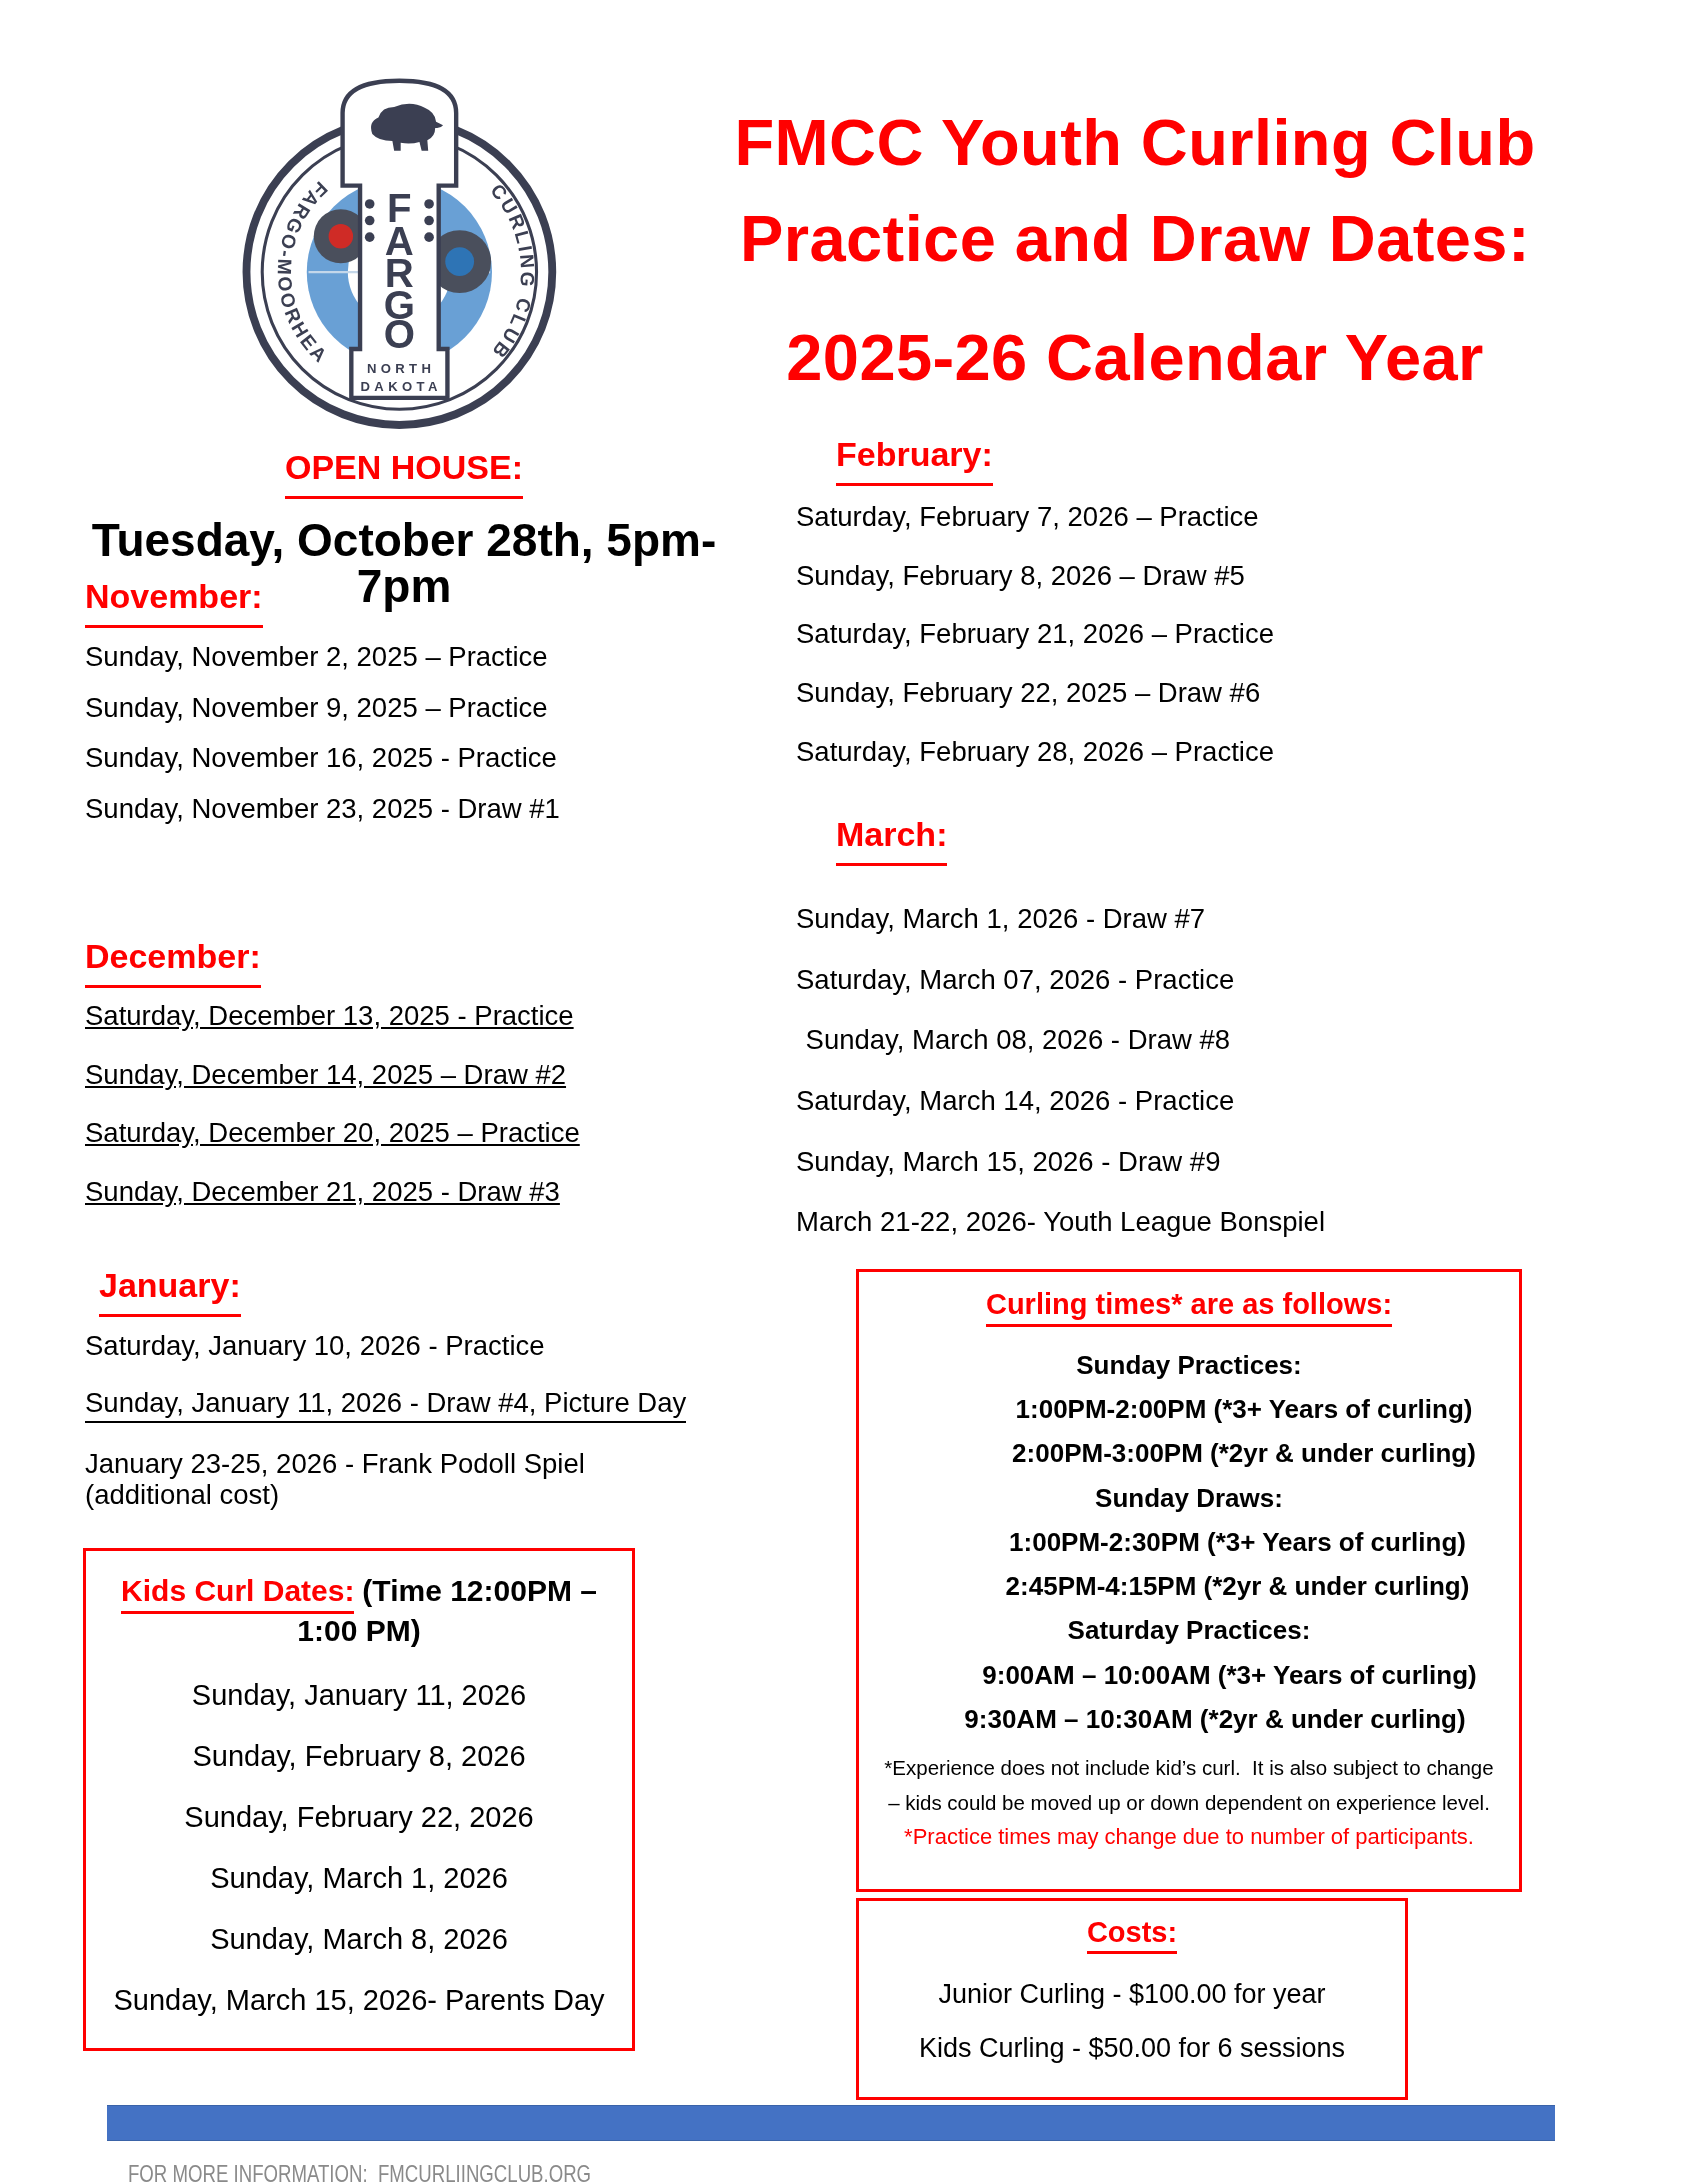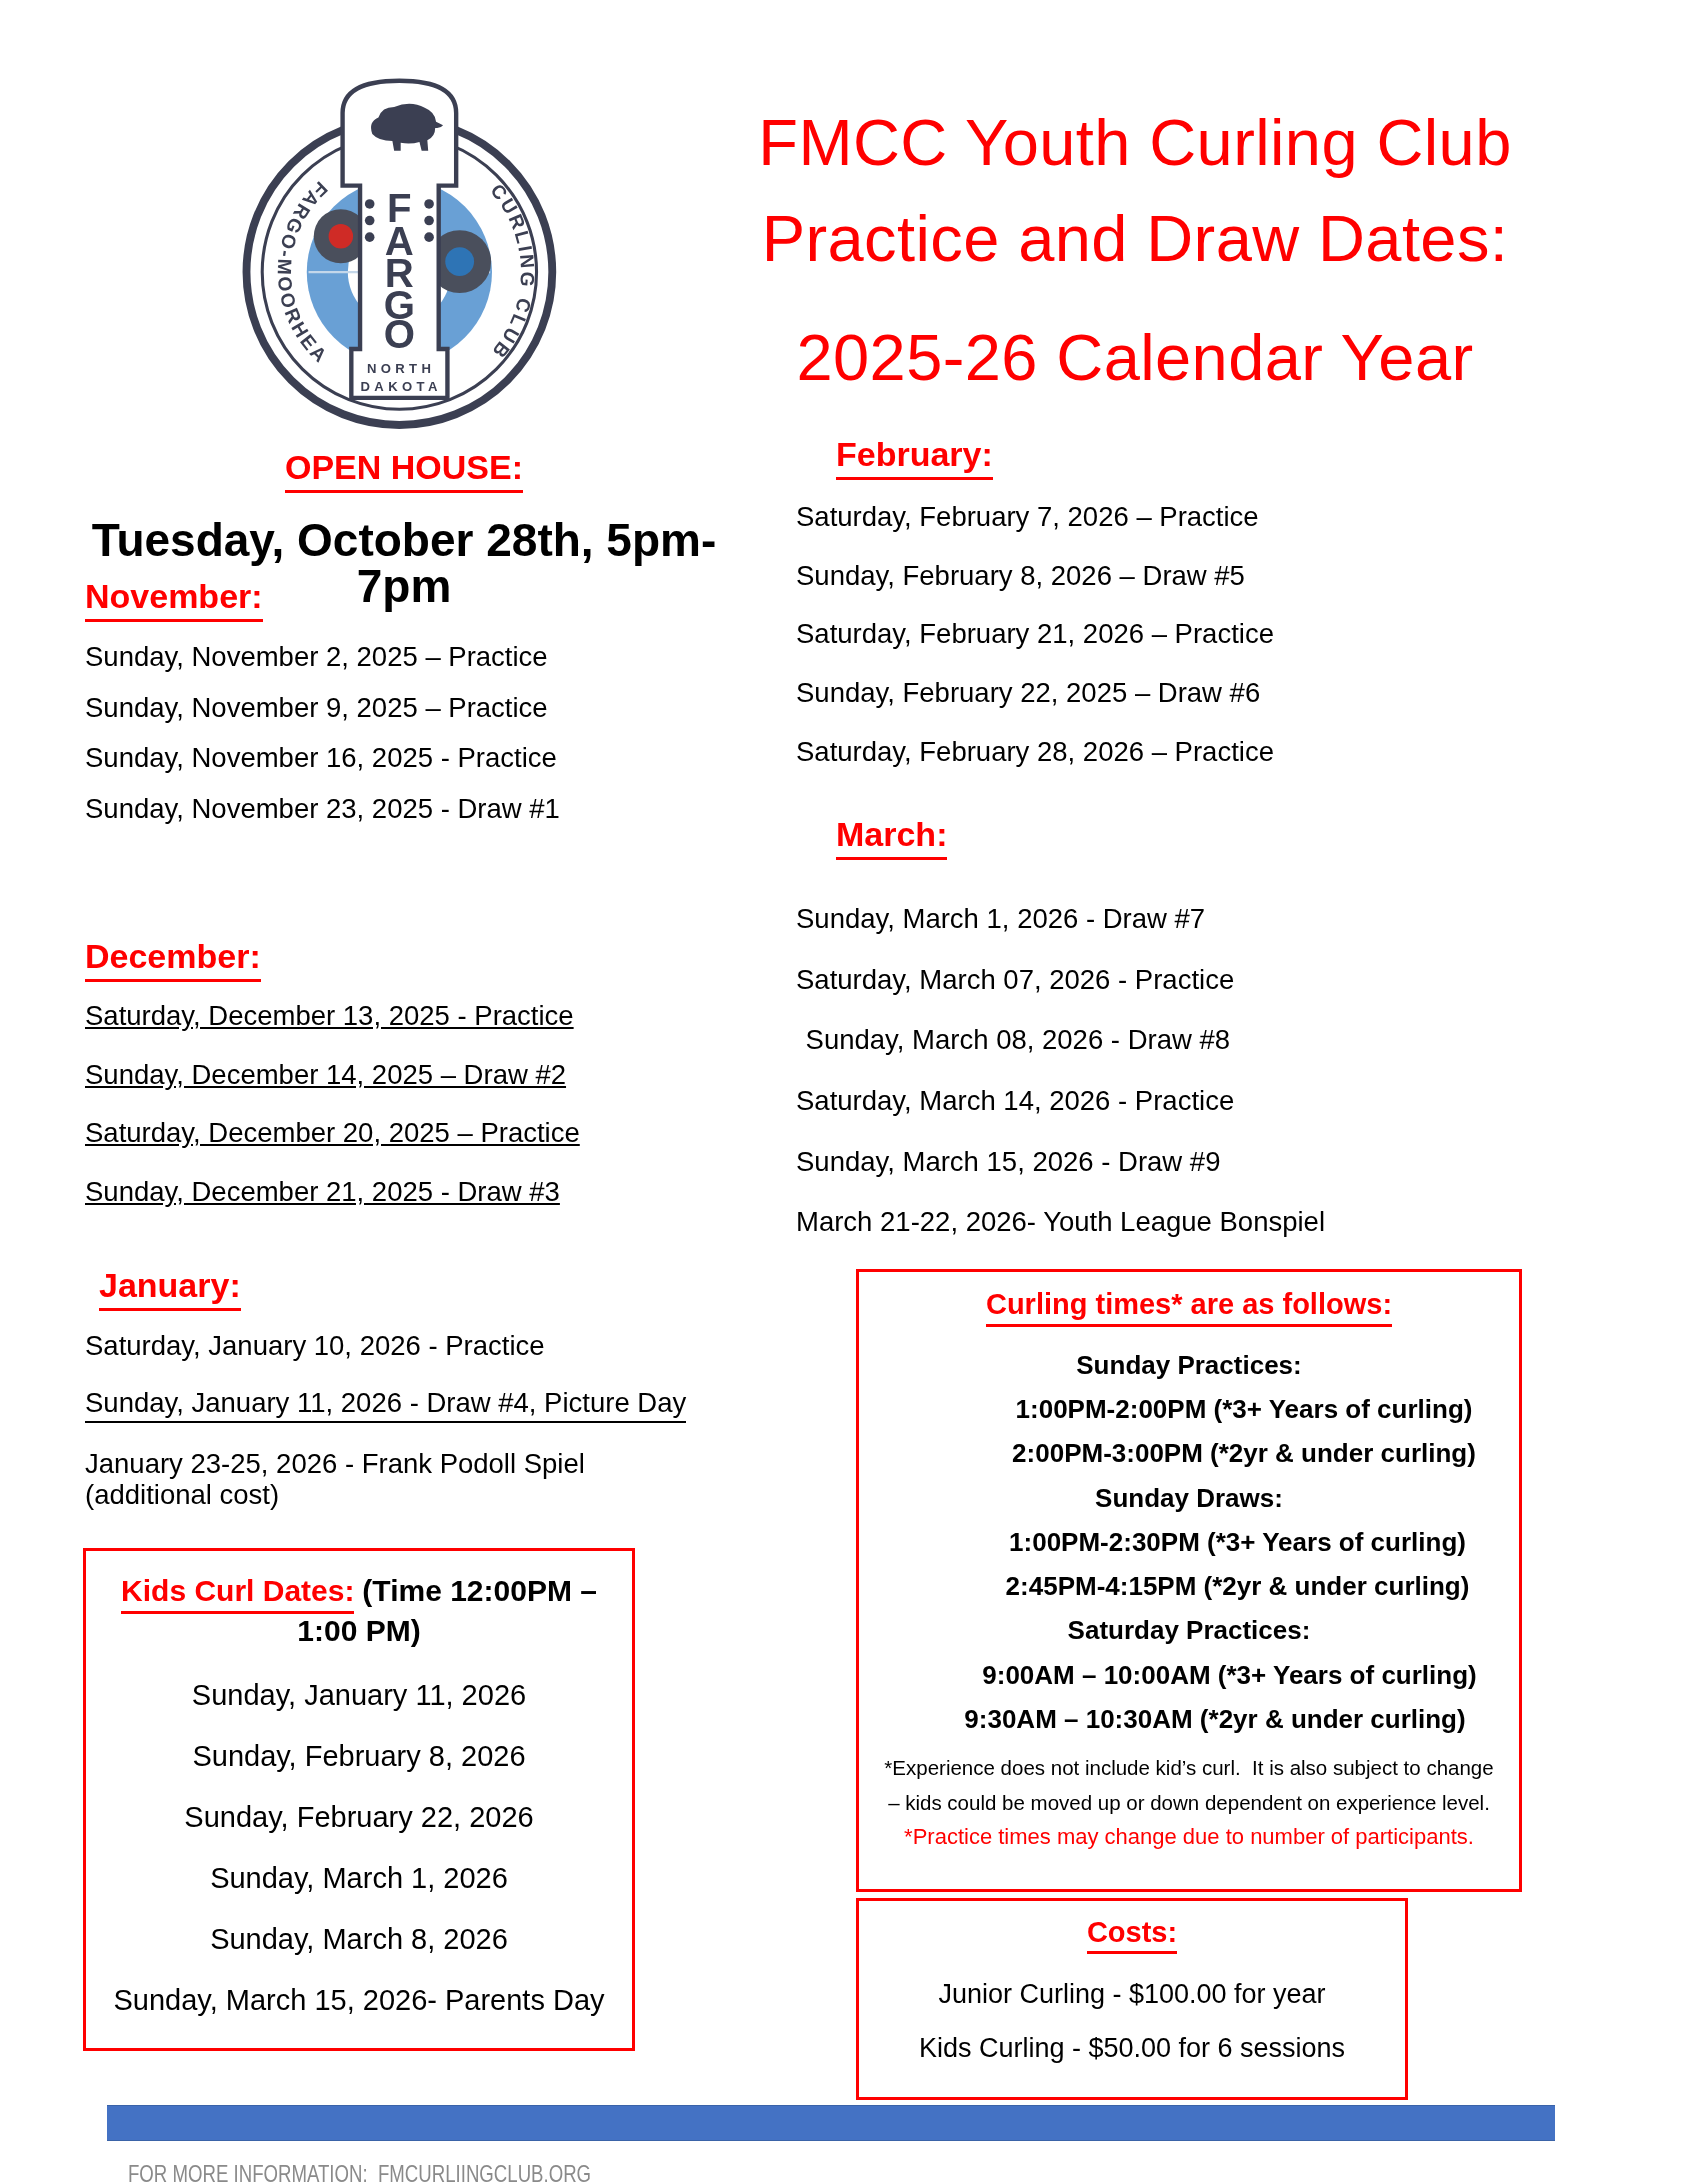--- a/index.html
+++ b/index.html
@@ -9,27 +9,27 @@
     font-family:"Liberation Sans","DejaVu Sans",sans-serif;
     color:#000;
     position:relative;
     overflow:hidden;
   }
   .abs{position:absolute;}
 
   
   .title-line{
     left:681px;width:908px;
-    font-size:65px;font-weight:normal;color:#ff0000;
+    font-size:65px;font-weight:bold;color:#ff0000;
     text-align:center;line-height:1.05;letter-spacing:0.4px;
   }
 
   
   .sec-heading{font-size:34px;font-weight:bold;color:#ff0000;line-height:1;}
-  .sec-heading .u{display:inline-block;border-bottom:3.9px solid #ff0000;padding-bottom:6px;}
+  .sec-heading .u{display:inline-block;border-bottom:3.9px solid #ff0000;padding-bottom:12px;}
 
   .open-house{left:85px;width:638px;text-align:center;}
   .open-date{left:85px;width:638px;text-align:center;font-size:46px;font-weight:bold;line-height:1;}
 
   
   .sched-list{left:85px;width:681px;font-size:27.5px;line-height:1.15;}
   .sched-list .item{margin-bottom:19px;}
   .pitch137 .item{margin-bottom:27px;text-decoration:underline;}
   .pitch133 .item{margin-bottom:25px;}
   .pitch136 .item{margin-bottom:27px;}

